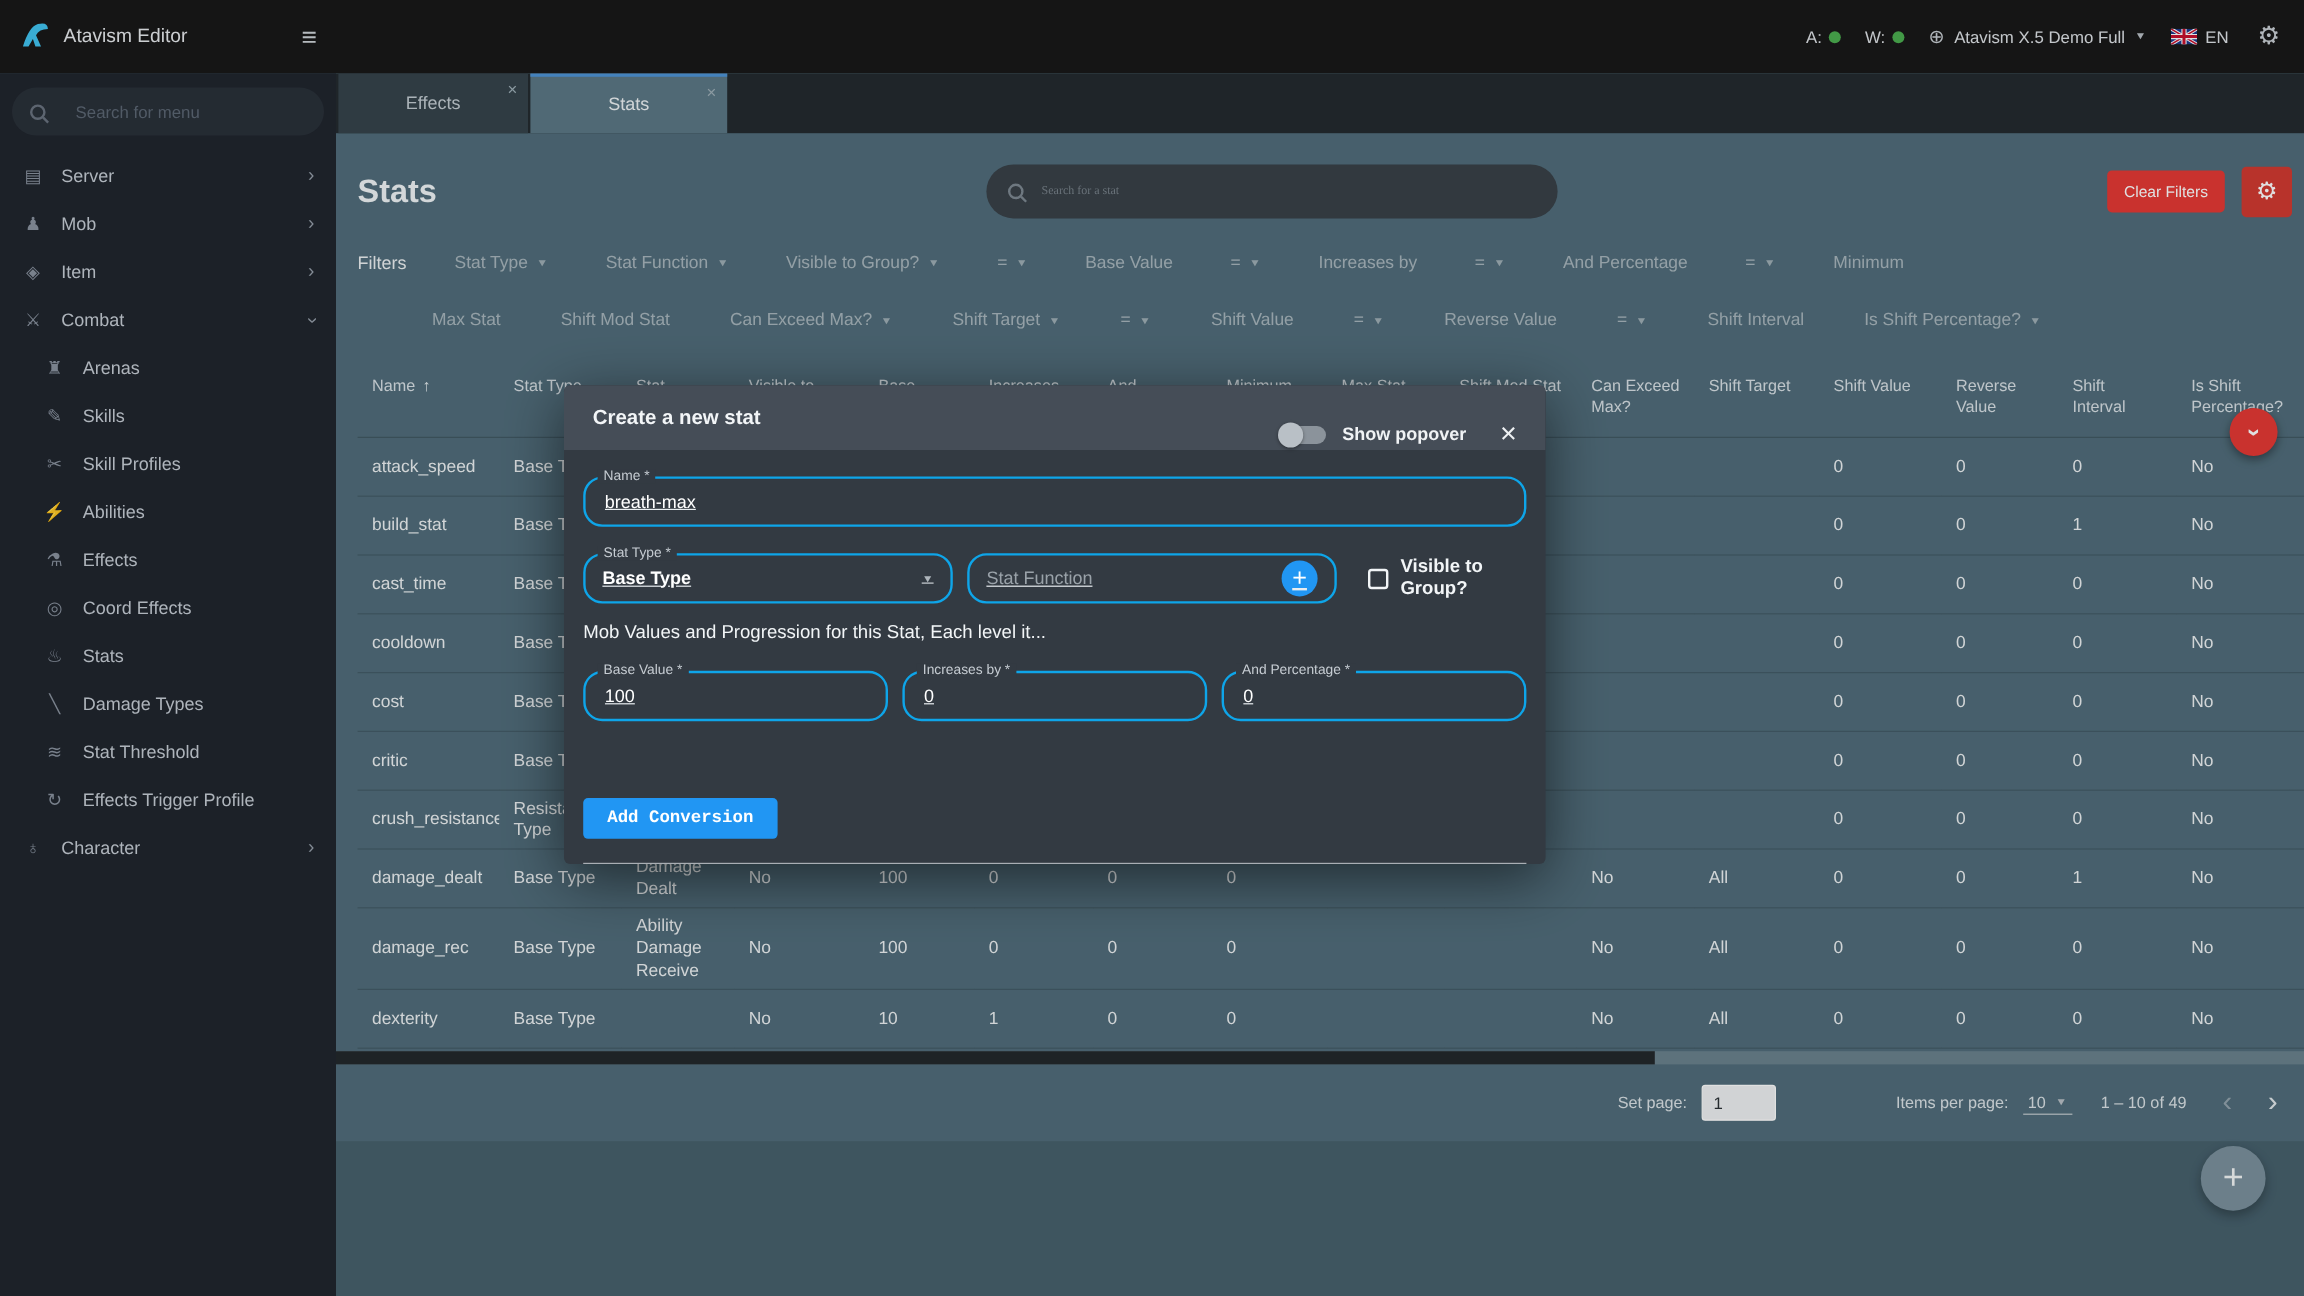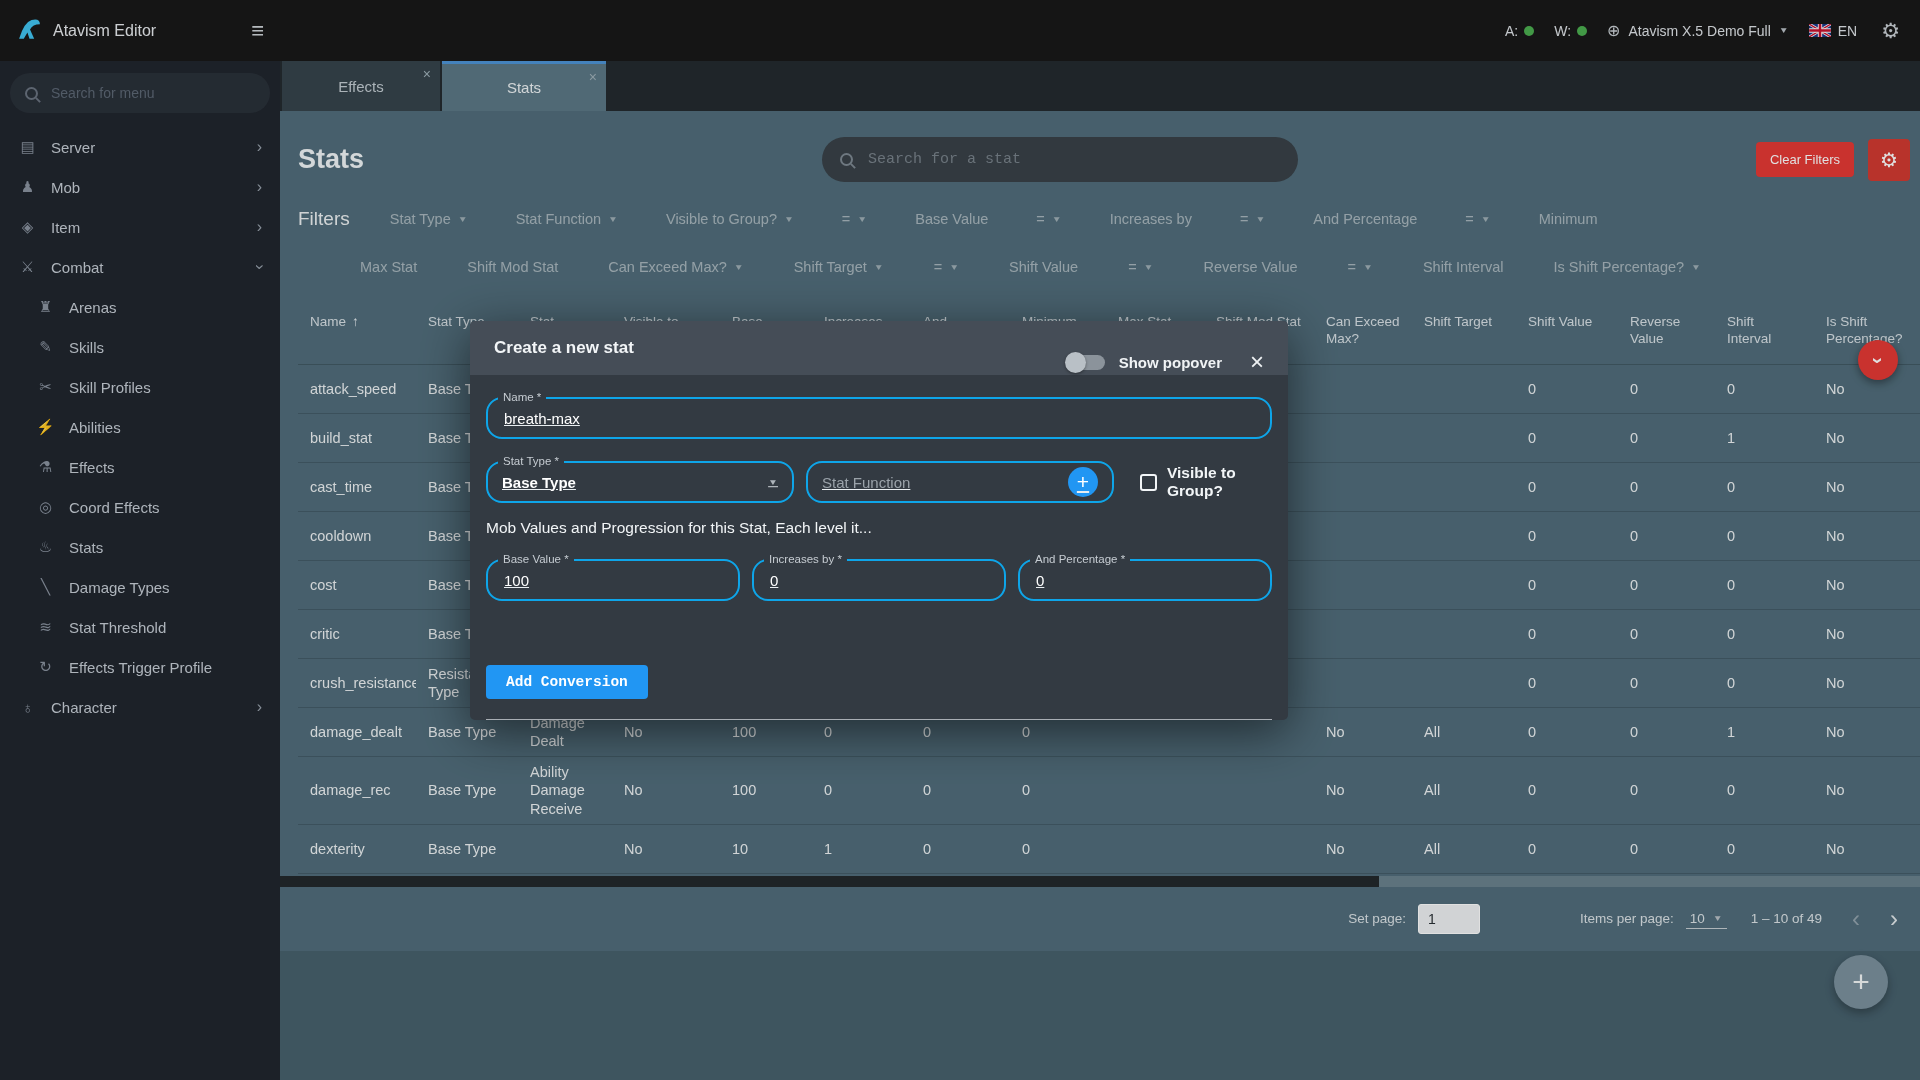--- a/index.html
+++ b/index.html
@@ -18,52 +18,52 @@
   .status-group { display:flex; align-items:center; gap:6px; }
   .dot { width:10px; height:10px; border-radius:50%; background:#4caf50; display:inline-block; }
   .world-select { display:flex; align-items:center; gap:8px; cursor:pointer; }
   .globe { font-size:16px; color:#c9cfd4; }
   .dd { font-size:10px; color:#b9c0c6; transform:scaleY(.85); display:inline-block; }
   .lang-group { display:flex; align-items:center; gap:7px; }
   .topbar-gear { font-size:21px; color:#c9cfd4; margin-left:4px; cursor:pointer; }
   
   .shell { display:flex; height:1019px; }
   .sidebar { width:280px; background:#20262e; flex-shrink:0; padding-top:12px; z-index:4; }
-  .sidebar-search { margin:0 10px 14px; background:#2a313a; border-radius:20px; height:40px; display:flex; align-items:center; gap:11px; padding:0 15px; }
+  .sidebar-search { margin:0 10px 14px; background:#2a313a; border-radius:20px; height:40px; display:flex; align-items:center; gap:23px; padding:0 15px; }
   .sidebar-search input { flex:1; background:transparent; border:none; outline:none; color:#aab3bd; font-size:14px; font-family:inherit; }
   .sidebar-search input::placeholder { color:#5d6875; }
   .mag-icon { width:13px; height:13px; border:2px solid #6a7480; border-radius:50%; position:relative; display:inline-block; flex-shrink:0; }
   .mag-icon::after { content:""; position:absolute; width:2px; height:6px; background:#6a7480; transform:rotate(-45deg); right:-3px; bottom:-5px; }
   .menu-item { height:40px; display:flex; align-items:center; gap:14px; padding:0 18px; color:#c6cdd5; font-size:15px; cursor:pointer; }
   .menu-item .mi-icon { width:19px; text-align:center; color:#8a93a0; font-size:15px; }
   .menu-item.child { padding-left:36px; }
   .chev { margin-left:auto; color:#97a0ab; font-size:16px; display:inline-block; }
   .chev.down { transform:rotate(90deg); }
   
   .main { flex:1; position:relative; background:#516d7b; overflow:hidden; display:flex; flex-direction:column; }
   .tabstrip { height:50px; background:#242b2f; display:flex; align-items:stretch; padding-left:2px; gap:2px; }
   .tab { width:158px; position:relative; display:flex; align-items:center; justify-content:center; font-size:15px; color:#c3ccd2; background:#36444c; cursor:pointer; }
   .tab.active { width:164px; background:#5c7886; color:#eef3f5; border-top:3px solid #4e94d6; }
   .tab-close { position:absolute; top:5px; right:9px; font-size:14px; color:#9fb0b8; cursor:pointer; }
   .content { flex:1; display:flex; flex-direction:column; position:relative; }
   .content-header { display:flex; align-items:center; padding:26px 10px 16px 18px; }
   .page-title { font-size:27px; font-weight:600; color:#f1f5f7; }
   .search-wrap { flex:1; display:flex; justify-content:center; }
   .stat-search { width:476px; height:45px; border-radius:23px; background:#394148; display:flex; align-items:center; gap:13px; padding:0 18px; }
-  .stat-search input { flex:1; background:transparent; border:none; outline:none; color:#c3ccd2; font-size:15px; font-family:Liberation Mono, monospace; }
+  .stat-search input { flex:1; background:transparent; border:none; outline:none; color:#c3ccd2; font-size:10px; font-family:Liberation Serif, serif; }
   .stat-search input::placeholder { color:#78828a; }
   .stat-search .mag-icon { border-color:#7e8992; }
   .stat-search .mag-icon::after { background:#7e8992; }
   .header-buttons { display:flex; align-items:center; gap:14px; }
   .clear-filters-btn { background:#e53935; border:none; color:#fff; font-size:13px; padding:10px 14px; border-radius:4px; font-family:inherit; cursor:pointer; }
   .gear-btn { width:42px; height:42px; background:#d23b31; border-radius:4px; color:#fff; font-size:20px; display:flex; align-items:center; justify-content:center; cursor:pointer; }
   
   .filters-row { display:flex; align-items:center; height:42px; padding:0 18px; color:rgba(255,255,255,0.5); font-size:14.5px; gap:48px; }
   .filters-row.second { padding-left:80px; gap:50px; margin-top:6px; }
-  .filters-label { color:#edf1f3; font-size:19px; margin-right:-8px; }
+  .filters-label { color:#edf1f3; font-size:15px; margin-right:-8px; }
   .chip { display:flex; align-items:center; gap:7px; white-space:nowrap; cursor:pointer; }
   .chip .dd { color:rgba(255,255,255,0.45); }
   
   .table-area { margin-top:14px; }
   table { border-collapse:collapse; table-layout:fixed; width:1714px; margin-left:18px; }
   th { text-align:left; font-size:13.5px; font-weight:400; color:#d9e1e6; padding:12px 12px 16px; vertical-align:top; border-bottom:1px solid rgba(30,42,48,0.3); line-height:1.25; cursor:pointer; }
   td { font-size:14.5px; color:#eef2f4; padding:6px 12px; height:49px; line-height:1.25; vertical-align:middle; border-bottom:1px solid rgba(30,42,48,0.25); overflow:hidden; }
   .sort { margin-left:6px; color:#e4ebef; }
   
   .hscroll { height:11px; background:rgba(255,255,255,0.15); margin-top:2px; position:relative; }

